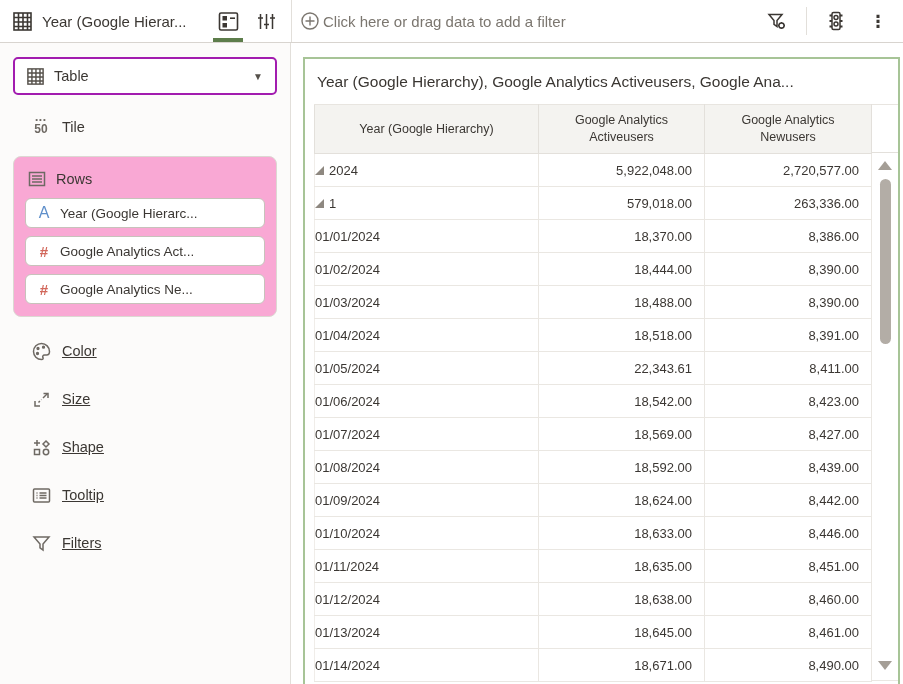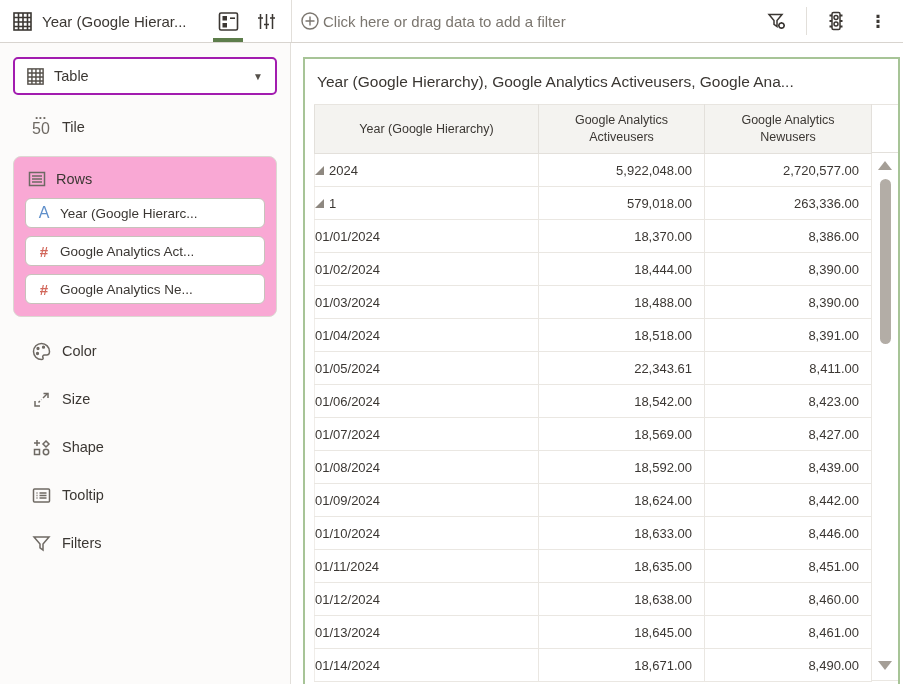--- a/index.html
+++ b/index.html
@@ -25,32 +25,32 @@
   .body { flex:1; display:flex; min-height:0; }
   .sidebar { width:291px; flex:0 0 291px; background:#fcfbfa; border-right:1px solid #e2dfda; padding:14px 13px 0 13px; overflow:hidden; }
 
   .viz-select { height:38px; background:#fff; border:2px solid #a21caf; border-radius:5px; display:flex; align-items:center; padding:0 12px; cursor:pointer; }
   .viz-select .lbl { font-size:14.5px; margin-left:10px; flex:1; }
   .caret { font-size:10px; color:#55504a; }
 
   .tile-row { display:flex; align-items:center; height:30px; margin:17px 0 14px 17px; cursor:pointer; }
   .tile-ic { width:22px; display:flex; flex-direction:column; align-items:center; color:#6e6963; line-height:1; }
   .tile-ic .dots { font-size:8px; letter-spacing:1px; height:4px; line-height:2px; }
-  .tile-ic .n { font-size:16px; font-weight:normal; }
+  .tile-ic .n { font-size:12px; font-weight:bold; }
   .side-label { font-size:14.5px; color:#3b3733; margin-left:10px; }
 
   .rows-panel { background:#f9a8d4; border:1px solid #dcd8d2; border-radius:8px; padding:9px 11px 4px 11px; }
   .rows-head { display:flex; align-items:center; height:26px; margin:0 0 6px 3px; }
   .pill { background:#fff; border:1px solid #c7c2bb; border-radius:6px; height:30px; display:flex; align-items:center; padding:0 10px; margin-bottom:8px; cursor:grab; }
   .pill .pic { width:16px; text-align:center; font-size:15px; font-weight:bold; flex:0 0 16px; }
   .pic.attr { color:#5f8fca; font-weight:normal; font-size:16px; }
   .pic.meas { color:#d2685c; }
   .pill .ptxt { font-size:13.5px; margin-left:8px; white-space:nowrap; overflow:hidden; }
 
-  .prop-list { margin-top:10px; }
+  .prop-list { margin-top:10px;text-decoration:underline; }
   .prop-item { display:flex; align-items:center; height:48px; padding-left:17px; cursor:pointer; }
   .prop-item .pi-ic { width:22px; display:flex; justify-content:center; }
 
   
   .main { flex:1; background:#fff; padding:14px 3px 0 12px; overflow:hidden; }
   .viz-panel { border:2px solid #a7c497; background:#fff; height:660px; overflow:hidden; }
   .viz-title { font-size:15.5px; color:#3a3632; padding:14px 12px 13px 12px; white-space:nowrap; overflow:hidden; }
 
   .table-flex { display:flex; margin-left:9px; height:577px; }
   table.grid { border-collapse:collapse; table-layout:fixed; width:557px; flex:0 0 557px; }

